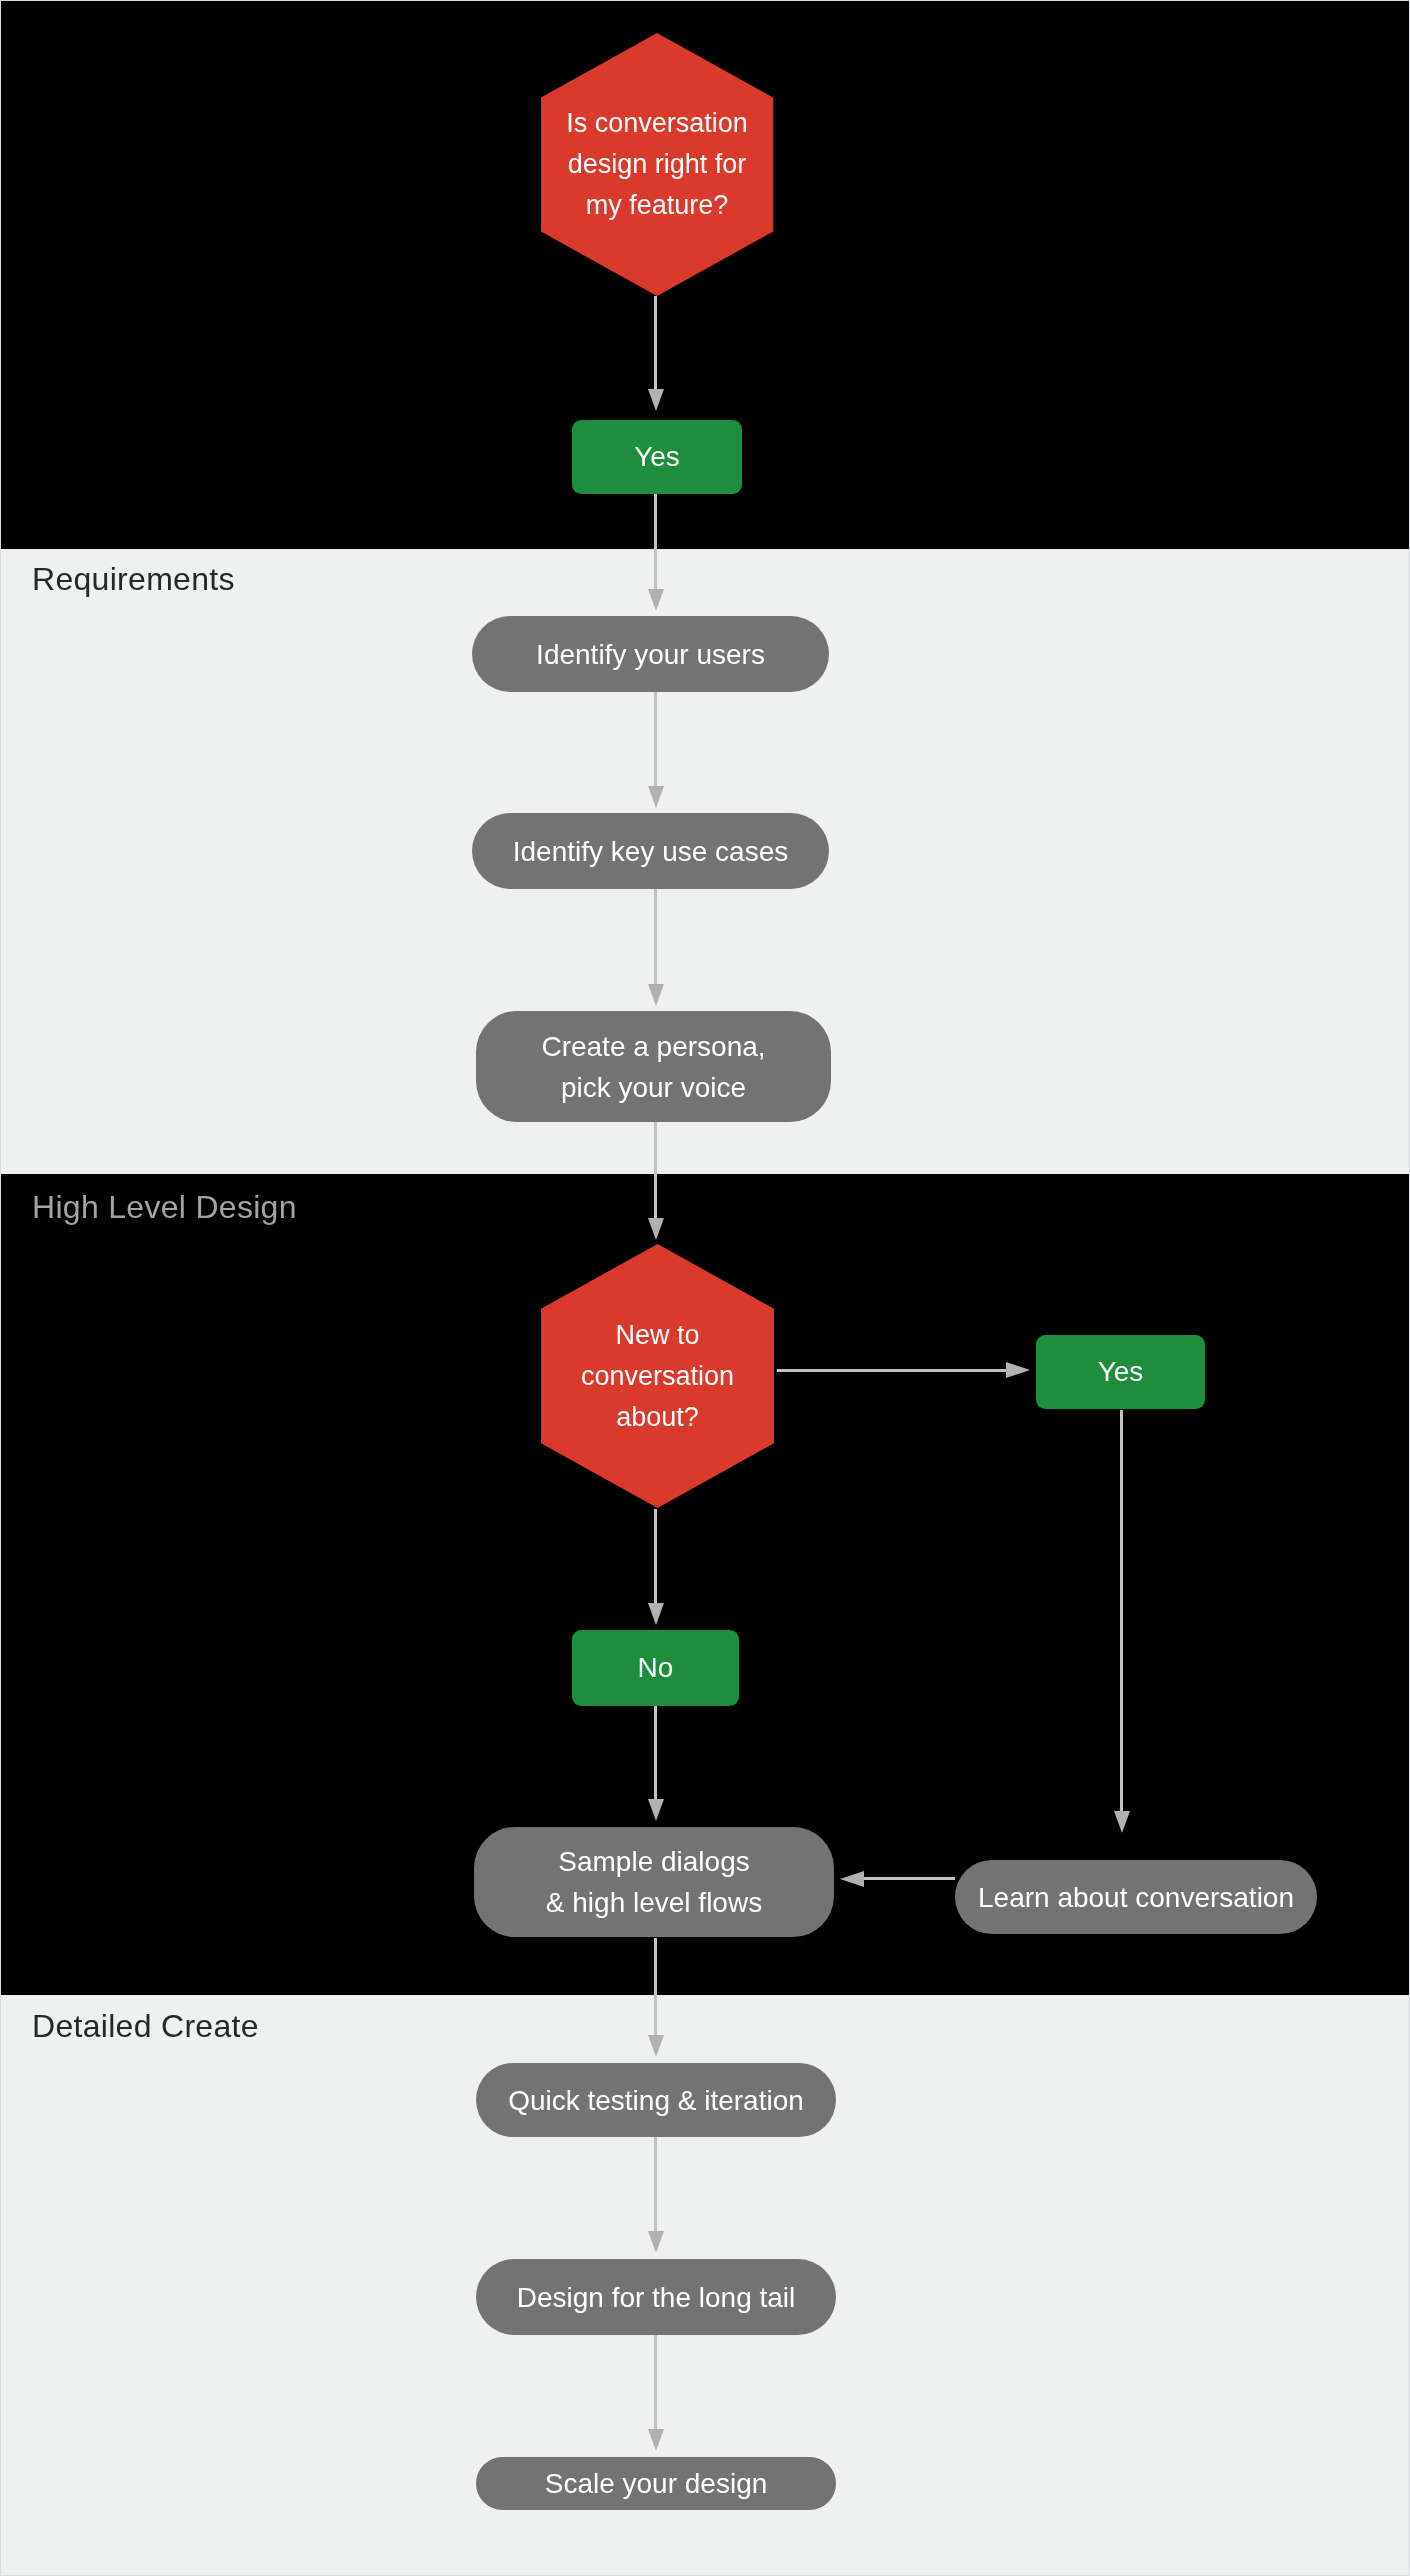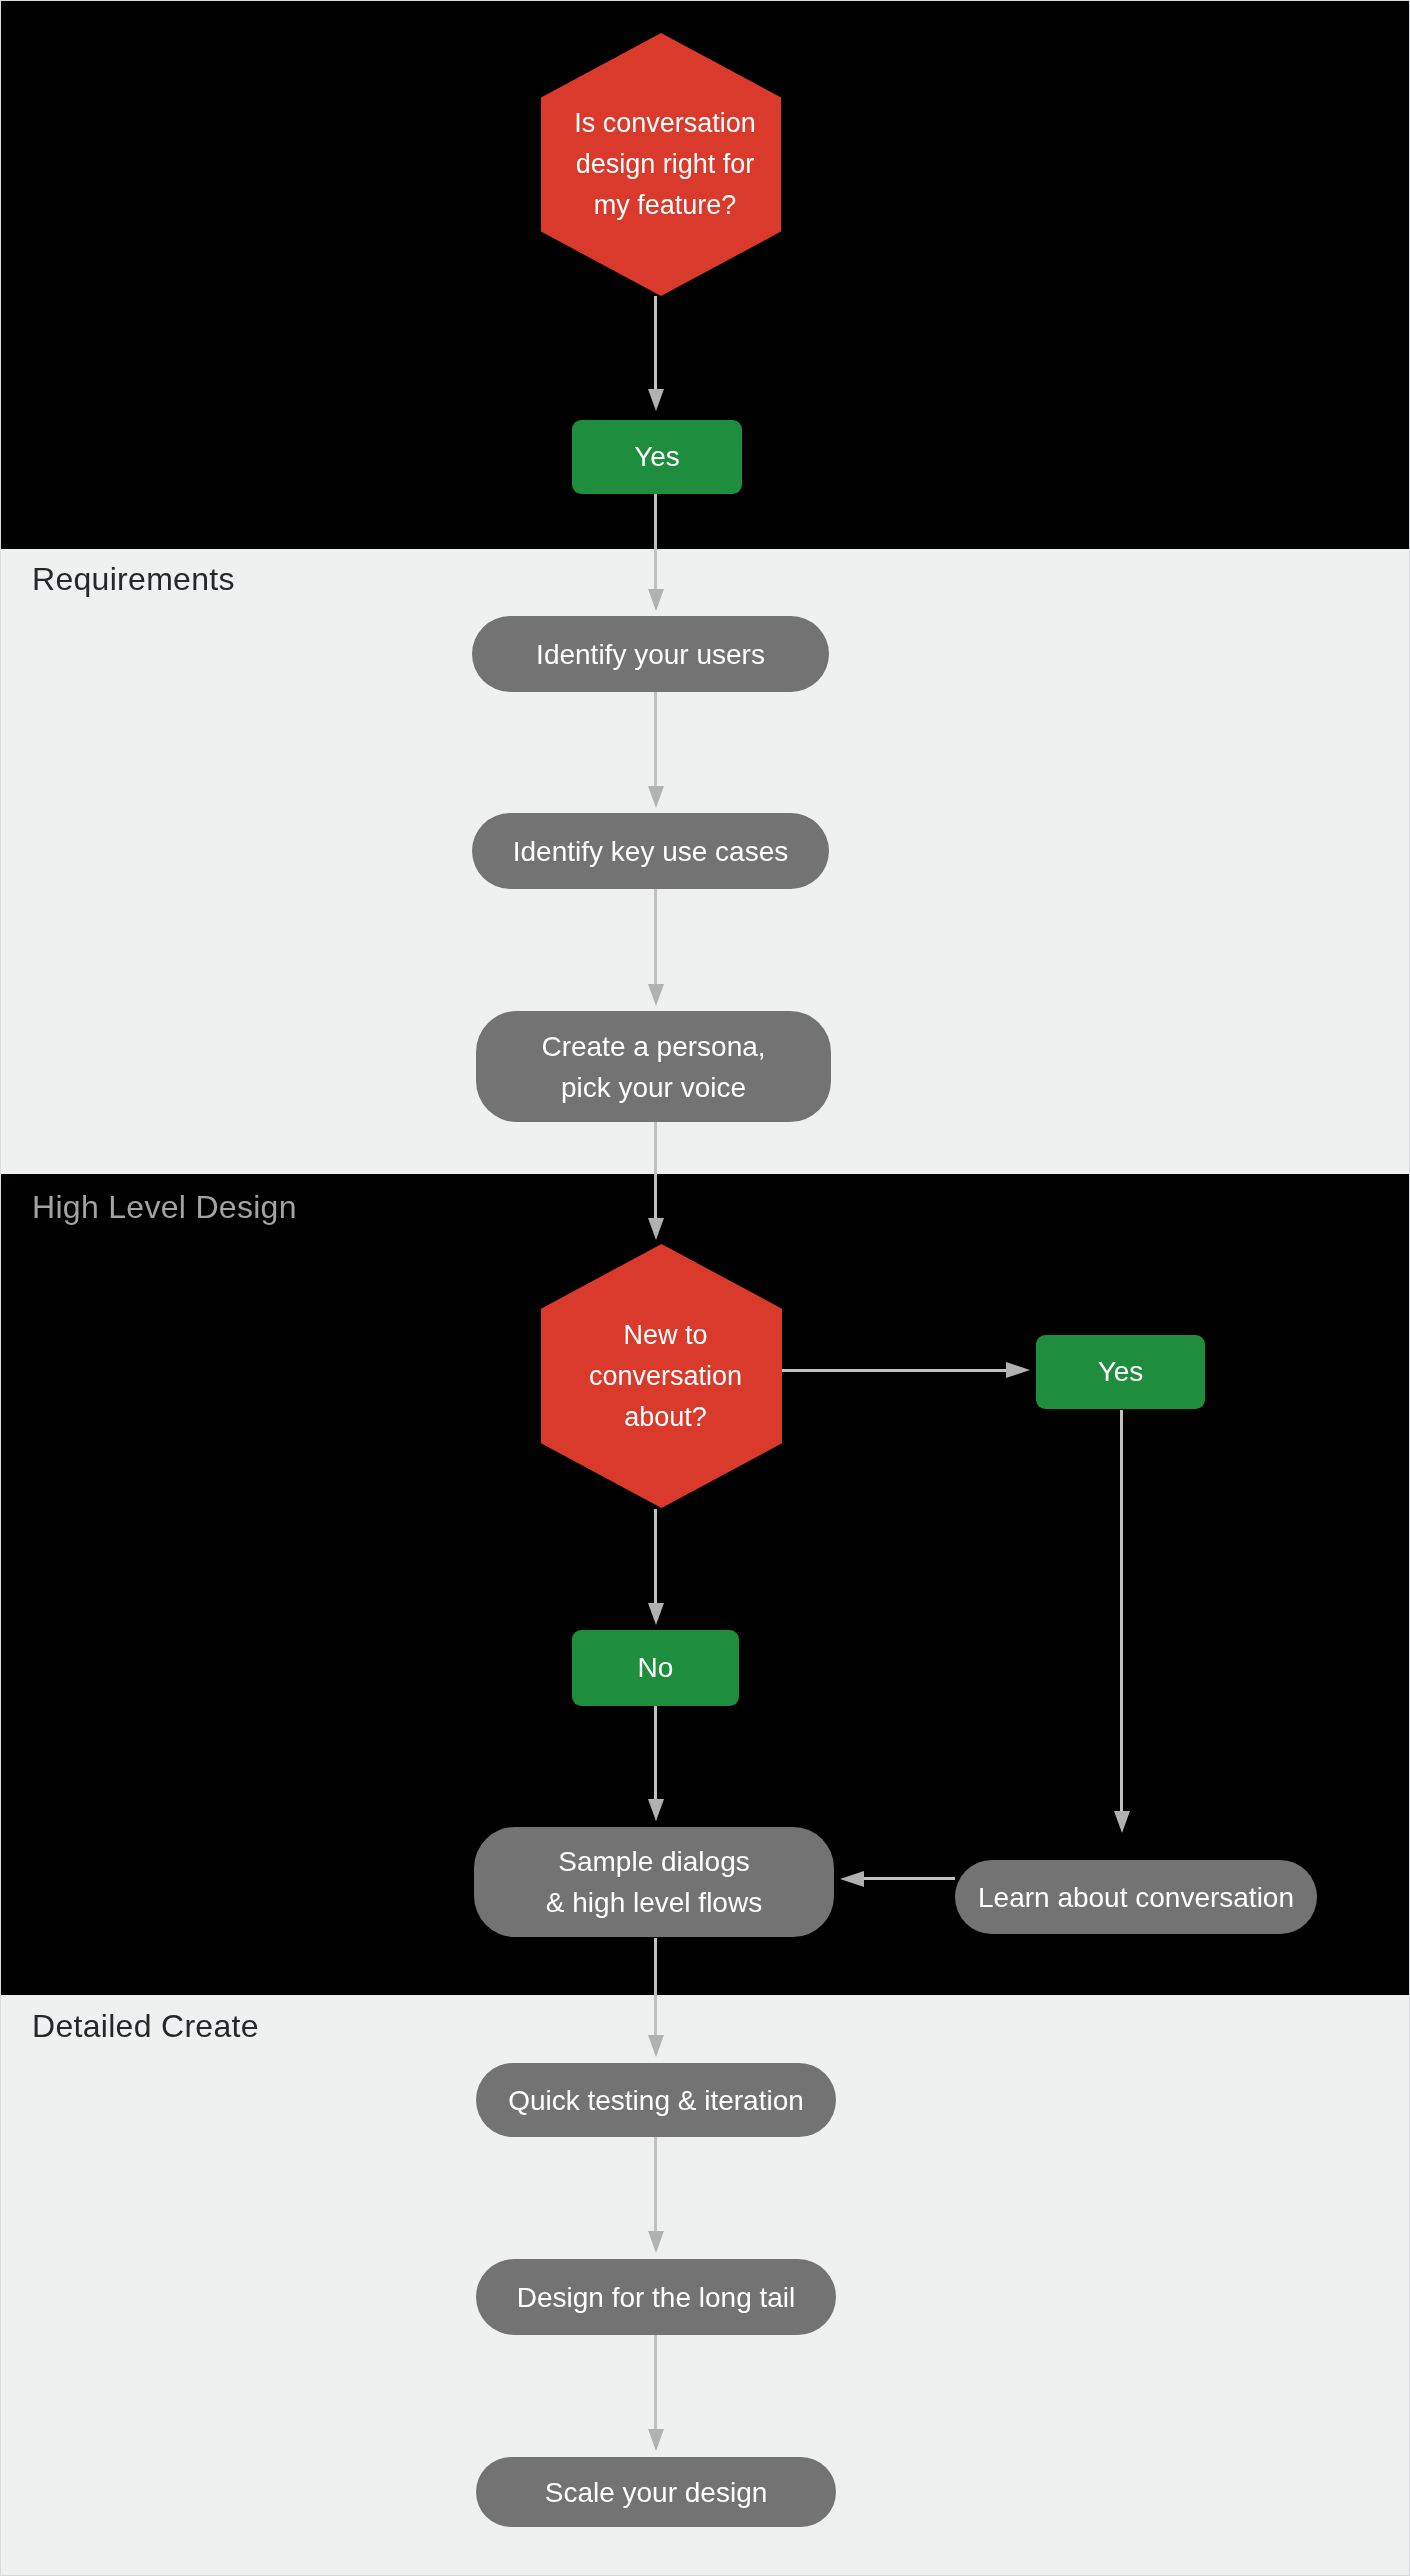--- a/index.html
+++ b/index.html
@@ -23,21 +23,21 @@
   .section-label.on-dark{color:#a3a3a3;}
   .node{
     position:absolute;display:flex;align-items:center;justify-content:center;
     color:#ffffff;text-align:center;
     font-weight:500;
   }
   .multiline{white-space:pre-line;}
   .hex{
     background:#d93a2b;
     clip-path:polygon(50% 0%,100% 24.5%,100% 75.5%,50% 100%,0% 75.5%,0% 24.5%);
-    font-size:27px;line-height:41px;padding-left:8px;
+    font-size:27px;line-height:41px;
   }
   .answer{
     background:#1e8e3e;border-radius:9.3px;
     font-size:28px;
   }
   .step{
     background:#737373;border-radius:41px;
     font-size:28px;line-height:41px;
   }
   .vline{position:absolute;width:2.8px;background:#c1c1c1;}
@@ -134,16 +134,16 @@
 
   <div class="node step multiline" style="left:473px;top:1826px;width:360px;height:110px;">Sample dialogs
 &amp; high level flows</div>
 
   <div class="node step" style="left:954px;top:1837px;width:362px;height:74px;border-radius:37px;margin-top:22px;">Learn about conversation</div>
 
   <div class="node step" style="left:475px;top:2062px;width:360px;height:74px;">Quick testing &amp; iteration</div>
 
   <div class="node step" style="left:475px;top:2258px;width:360px;height:76px;">Design for the long tail</div>
 
-  <div class="node step" style="left:475px;top:2456px;width:360px;height:70px;">Scale your design</div>
+  <div class="node step" style="left:475px;top:2456px;width:360px;height:53px;">Scale your design</div>
 
 </div>
 
 
 </body></html>

